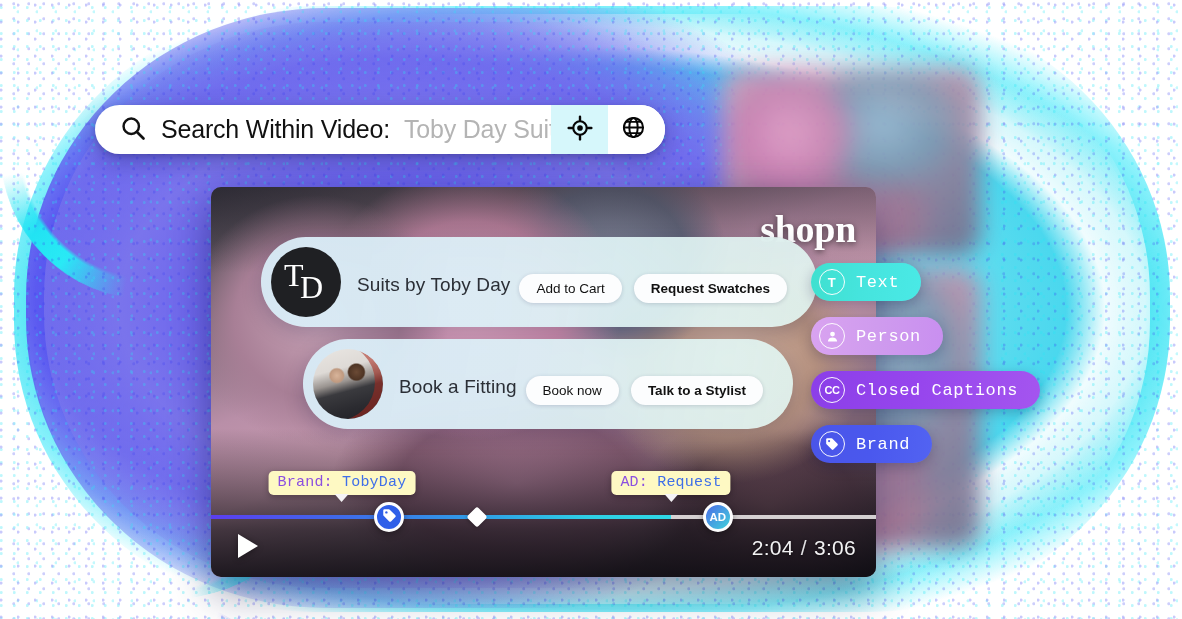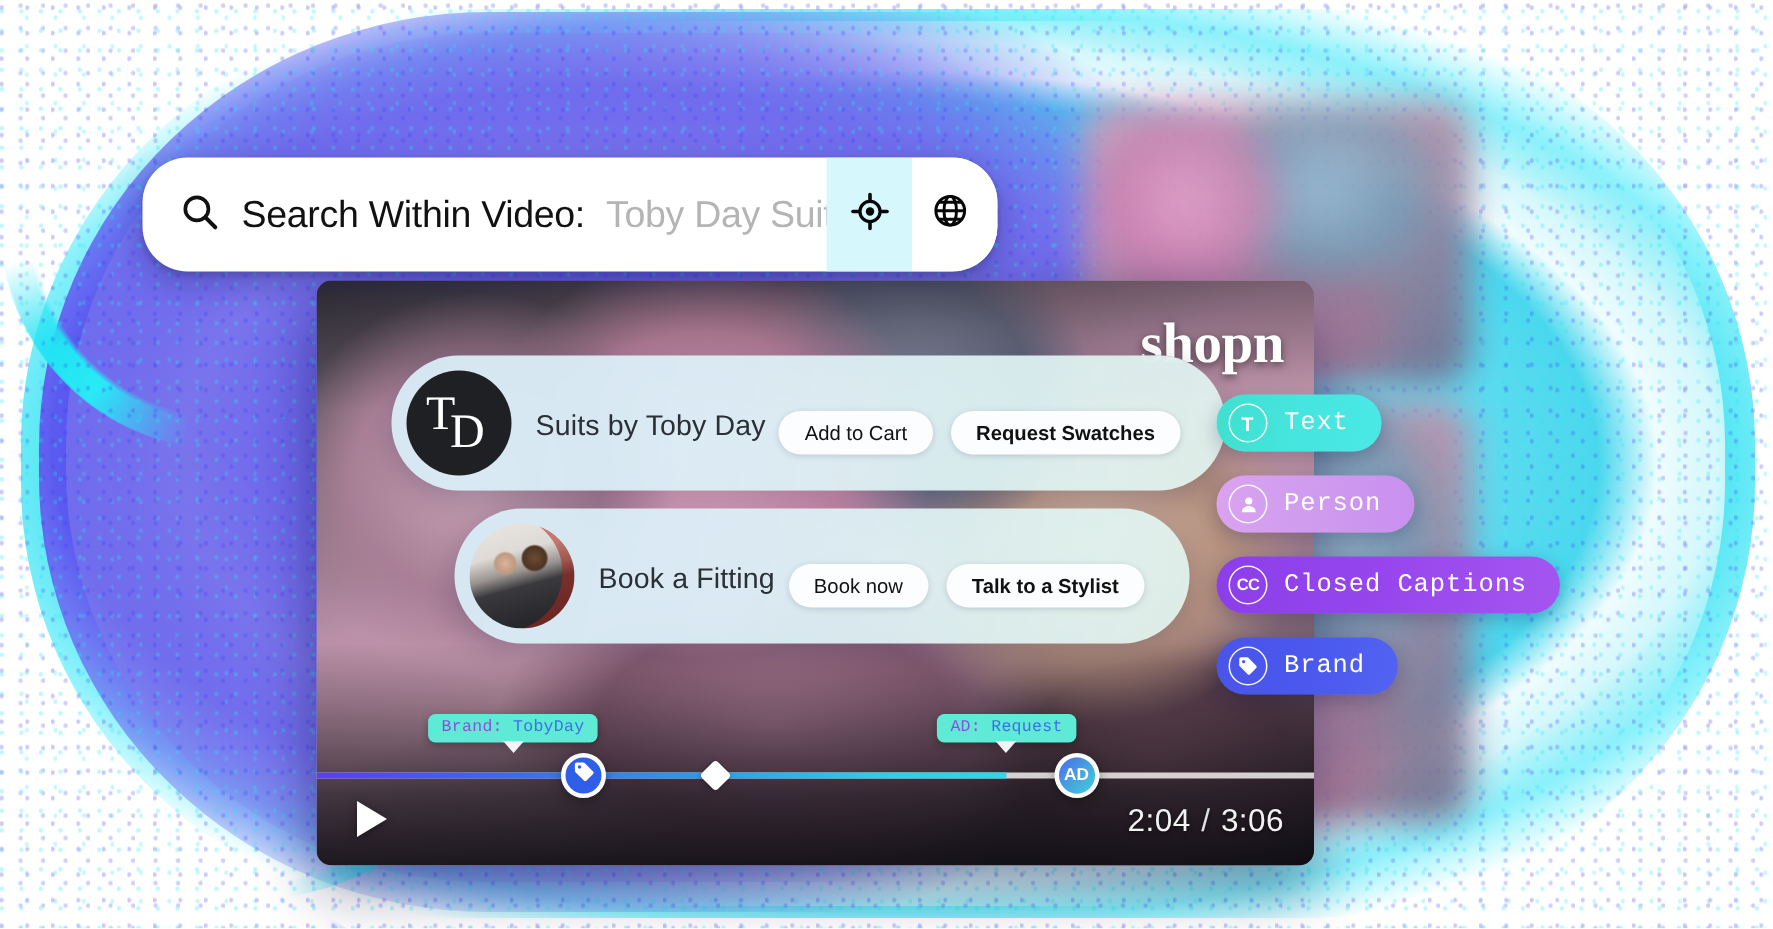--- a/index.html
+++ b/index.html
@@ -91,21 +91,21 @@
       radial-gradient(ellipse 40% 55% at 26% 35%, #e89ec4 0%, #d081ae 45%, rgba(180,120,160,0) 72%),
       radial-gradient(ellipse 45% 50% at 62% 30%, #9fb7cf 0%, #7e94ae 50%, rgba(120,140,170,0) 78%),
       radial-gradient(ellipse 50% 45% at 45% 78%, #c98fb0 0%, #a2708f 55%, rgba(150,110,130,0) 82%),
       linear-gradient(150deg, #cfa6bd 0%, #b98ea8 40%, #8e7f9b 70%, #6f6f8d 100%);
   }
   #backcard-1{ left:722px; top:68px; width:258px; height:188px; }
   #backcard-2{ left:722px; top:268px; width:258px; height:280px; }
 
   
   #searchbar{
-    position:absolute; left:95px; top:105px; width:570px; height:76px;
+    position:absolute; left:95px; top:105px; width:570px; height:49px;
     border-radius:30px; background:#fff; display:flex; align-items:center;
     box-shadow: 0 7px 22px rgba(20,20,80,.30), 0 2px 5px rgba(20,20,80,.18);
     overflow:hidden; z-index:30;
   }
   #searchbar .sb-main{
     flex:1 1 auto; display:flex; align-items:center; gap:14px;
     padding-left:24px; height:100%; min-width:0;
   }
   .sb-label{ font-size:25px; color:#111; white-space:nowrap; letter-spacing:-.2px; }
   .sb-value{ font-size:25px; color:#b4b4b4; white-space:nowrap; letter-spacing:-.2px; }
@@ -205,23 +205,23 @@
   }
   #pill-text{ background: linear-gradient(95deg,#3fe0cf 0%,#45e4dd 45%,#4ae9e6 100%); }
   #pill-person{ background: linear-gradient(95deg,#d9a3f0 0%,#cf9bee 50%,#c98ff0 100%); }
   #pill-cc{ background: linear-gradient(95deg,#8b3fe8 0%,#9645ed 45%,#a455ef 100%); }
   #pill-brand{ background: linear-gradient(95deg,#4a55e8 0%,#4a58ee 50%,#5263f2 100%); }
   .cc-glyph{ font-size:11px; letter-spacing:-.5px; }
 
   
   #timeline-area{ position:absolute; left:0; right:0; bottom:0; height:112px; }
   .tl-tip{
-    position:absolute; background:#5eead4; border-radius:5px;
+    position:absolute; background:#fef9c3; border-radius:5px;
     padding:3px 9px 4px; font-family:"Liberation Mono","DejaVu Sans Mono",monospace;
-    font-size:11px; white-space:nowrap; letter-spacing:.2px;
+    font-size:15px; white-space:nowrap; letter-spacing:.2px;
     box-shadow:0 2px 6px rgba(0,0,0,.28);
   }
   .tl-tip::after{
     content:""; position:absolute; left:50%; bottom:-7px; transform:translateX(-50%);
     border-left:7px solid transparent; border-right:7px solid transparent;
     border-top:8px solid #f4f3f6;
   }
   .tip-key{ color:#8b4fe0; }
   .tip-val{ color:#3f6fe8; }
   #tip-brand{ left:131px; bottom:82px; transform:translateX(-50%); }

